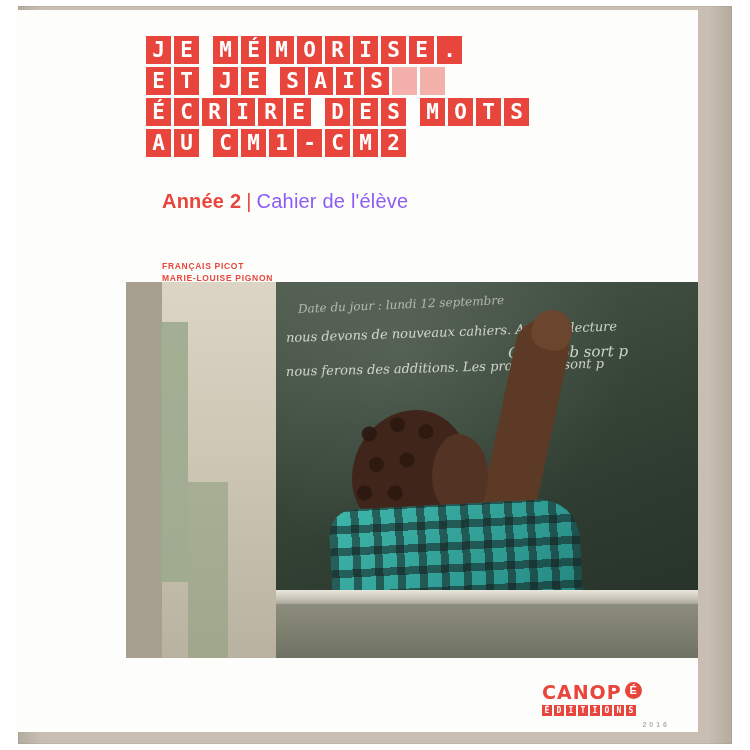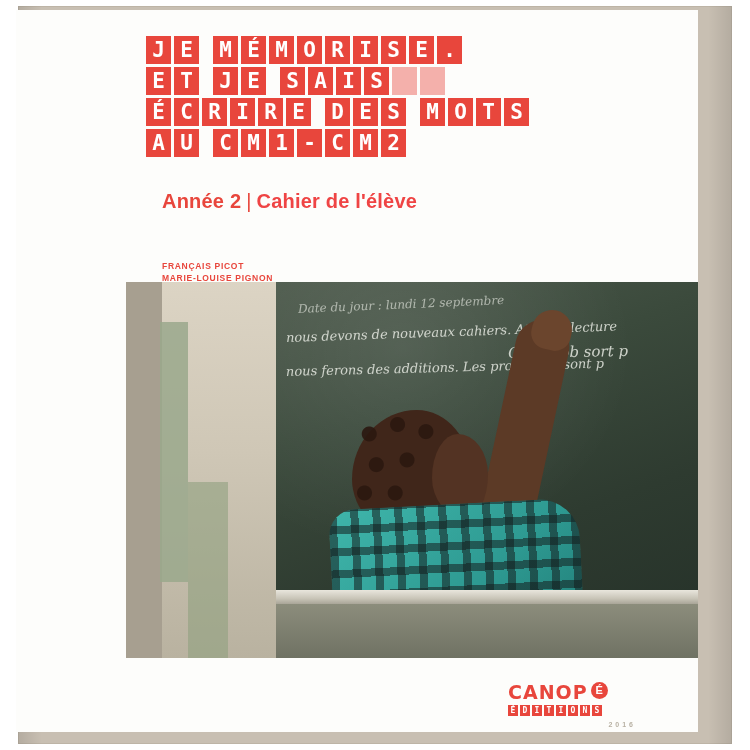--- a/index.html
+++ b/index.html
@@ -92,22 +92,22 @@
     color: #e8463c;
     font-weight: bold;
     letter-spacing: 0.2px;
   }
   .subtitle .sep {
     color: #e8463c;
     font-weight: normal;
     margin: 0 5px;
   }
   .subtitle .sub2 {
-    color: #ef4444;
-    font-weight: bold;
+    color: #8b5cf6;
+    font-weight: normal;
     margin-top: 27px;
   }
 
   
   .authors {
     position: absolute;
     left: 146px;
     top: 250px;
     color: #e8463c;
     font-size: 8.5px;
@@ -283,21 +283,21 @@
       repeating-linear-gradient(90deg, rgba(20,30,30,0.55) 0 8px, rgba(255,255,255,0.0) 8px 22px),
       repeating-linear-gradient(0deg,  rgba(20,30,30,0.55) 0 8px, rgba(255,255,255,0.0) 8px 22px),
       linear-gradient(140deg, #3fb6ab 0%, #2e9a92 55%, #1f7a74 100%);
     border-radius: 26px 40px 0 0;
     transform: rotate(-3deg);
   }
 
   
   .logo {
     position: absolute;
-    left: 492px;
+    left: 526px;
     top: 672px;
     width: 130px;
     text-align: left;
   }
   .logo-word {
     display: flex;
     gap: 2px;
     align-items: flex-start;
   }
   .logo-ch {

